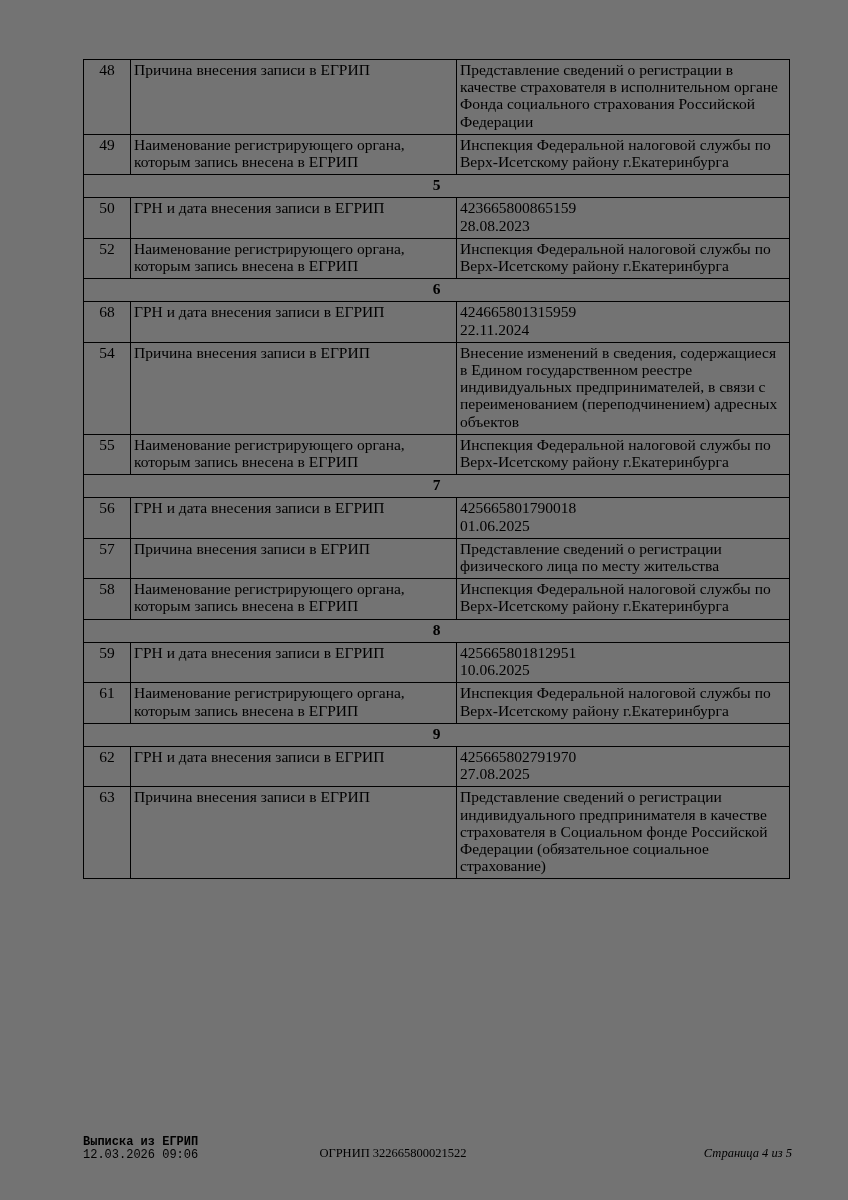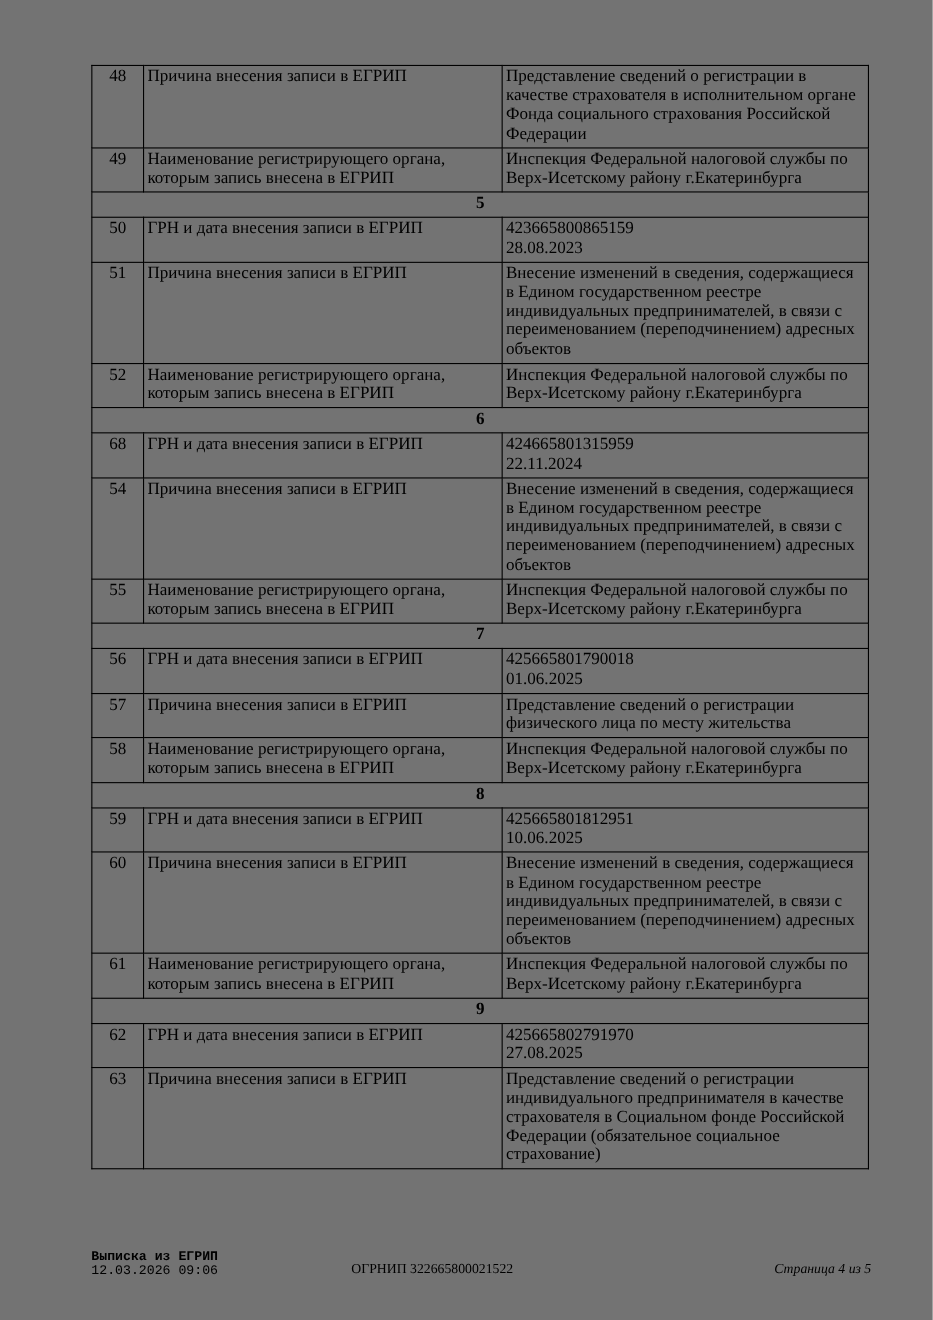--- a/index.html
+++ b/index.html
@@ -101,25 +101,20 @@
         <tr>
           <td colspan="3" class="section-cell">5</td>
         </tr>
         <tr>
           <td class="num-cell">50</td>
           <td class="label-cell">ГРН и дата внесения записи в ЕГРИП</td>
           <td class="value-cell">423665800865159
 28.08.2023</td>
         </tr>
         <tr>
-          <td class="num-cell">51</td>
-          <td class="label-cell">Причина внесения записи в ЕГРИП</td>
-          <td class="value-cell">Внесение изменений в сведения, содержащиеся в Едином государственном реестре индивидуальных предпринимателей, в связи с переименованием (переподчинением) адресных объектов</td>
-        </tr>
-        <tr>
           <td class="num-cell">52</td>
           <td class="label-cell">Наименование регистрирующего органа, которым запись внесена в ЕГРИП</td>
           <td class="value-cell">Инспекция Федеральной налоговой службы по Верх-Исетскому району г.Екатеринбурга</td>
         </tr>
         <tr>
           <td colspan="3" class="section-cell">6</td>
         </tr>
         <tr>
           <td class="num-cell">68</td>
           <td class="label-cell">ГРН и дата внесения записи в ЕГРИП</td>
@@ -158,25 +153,20 @@
         <tr>
           <td colspan="3" class="section-cell">8</td>
         </tr>
         <tr>
           <td class="num-cell">59</td>
           <td class="label-cell">ГРН и дата внесения записи в ЕГРИП</td>
           <td class="value-cell">425665801812951
 10.06.2025</td>
         </tr>
         <tr>
-          <td class="num-cell">60</td>
-          <td class="label-cell">Причина внесения записи в ЕГРИП</td>
-          <td class="value-cell">Внесение изменений в сведения, содержащиеся в Едином государственном реестре индивидуальных предпринимателей, в связи с переименованием (переподчинением) адресных объектов</td>
-        </tr>
-        <tr>
           <td class="num-cell">61</td>
           <td class="label-cell">Наименование регистрирующего органа, которым запись внесена в ЕГРИП</td>
           <td class="value-cell">Инспекция Федеральной налоговой службы по Верх-Исетскому району г.Екатеринбурга</td>
         </tr>
         <tr>
           <td colspan="3" class="section-cell">9</td>
         </tr>
         <tr>
           <td class="num-cell">62</td>
           <td class="label-cell">ГРН и дата внесения записи в ЕГРИП</td>

